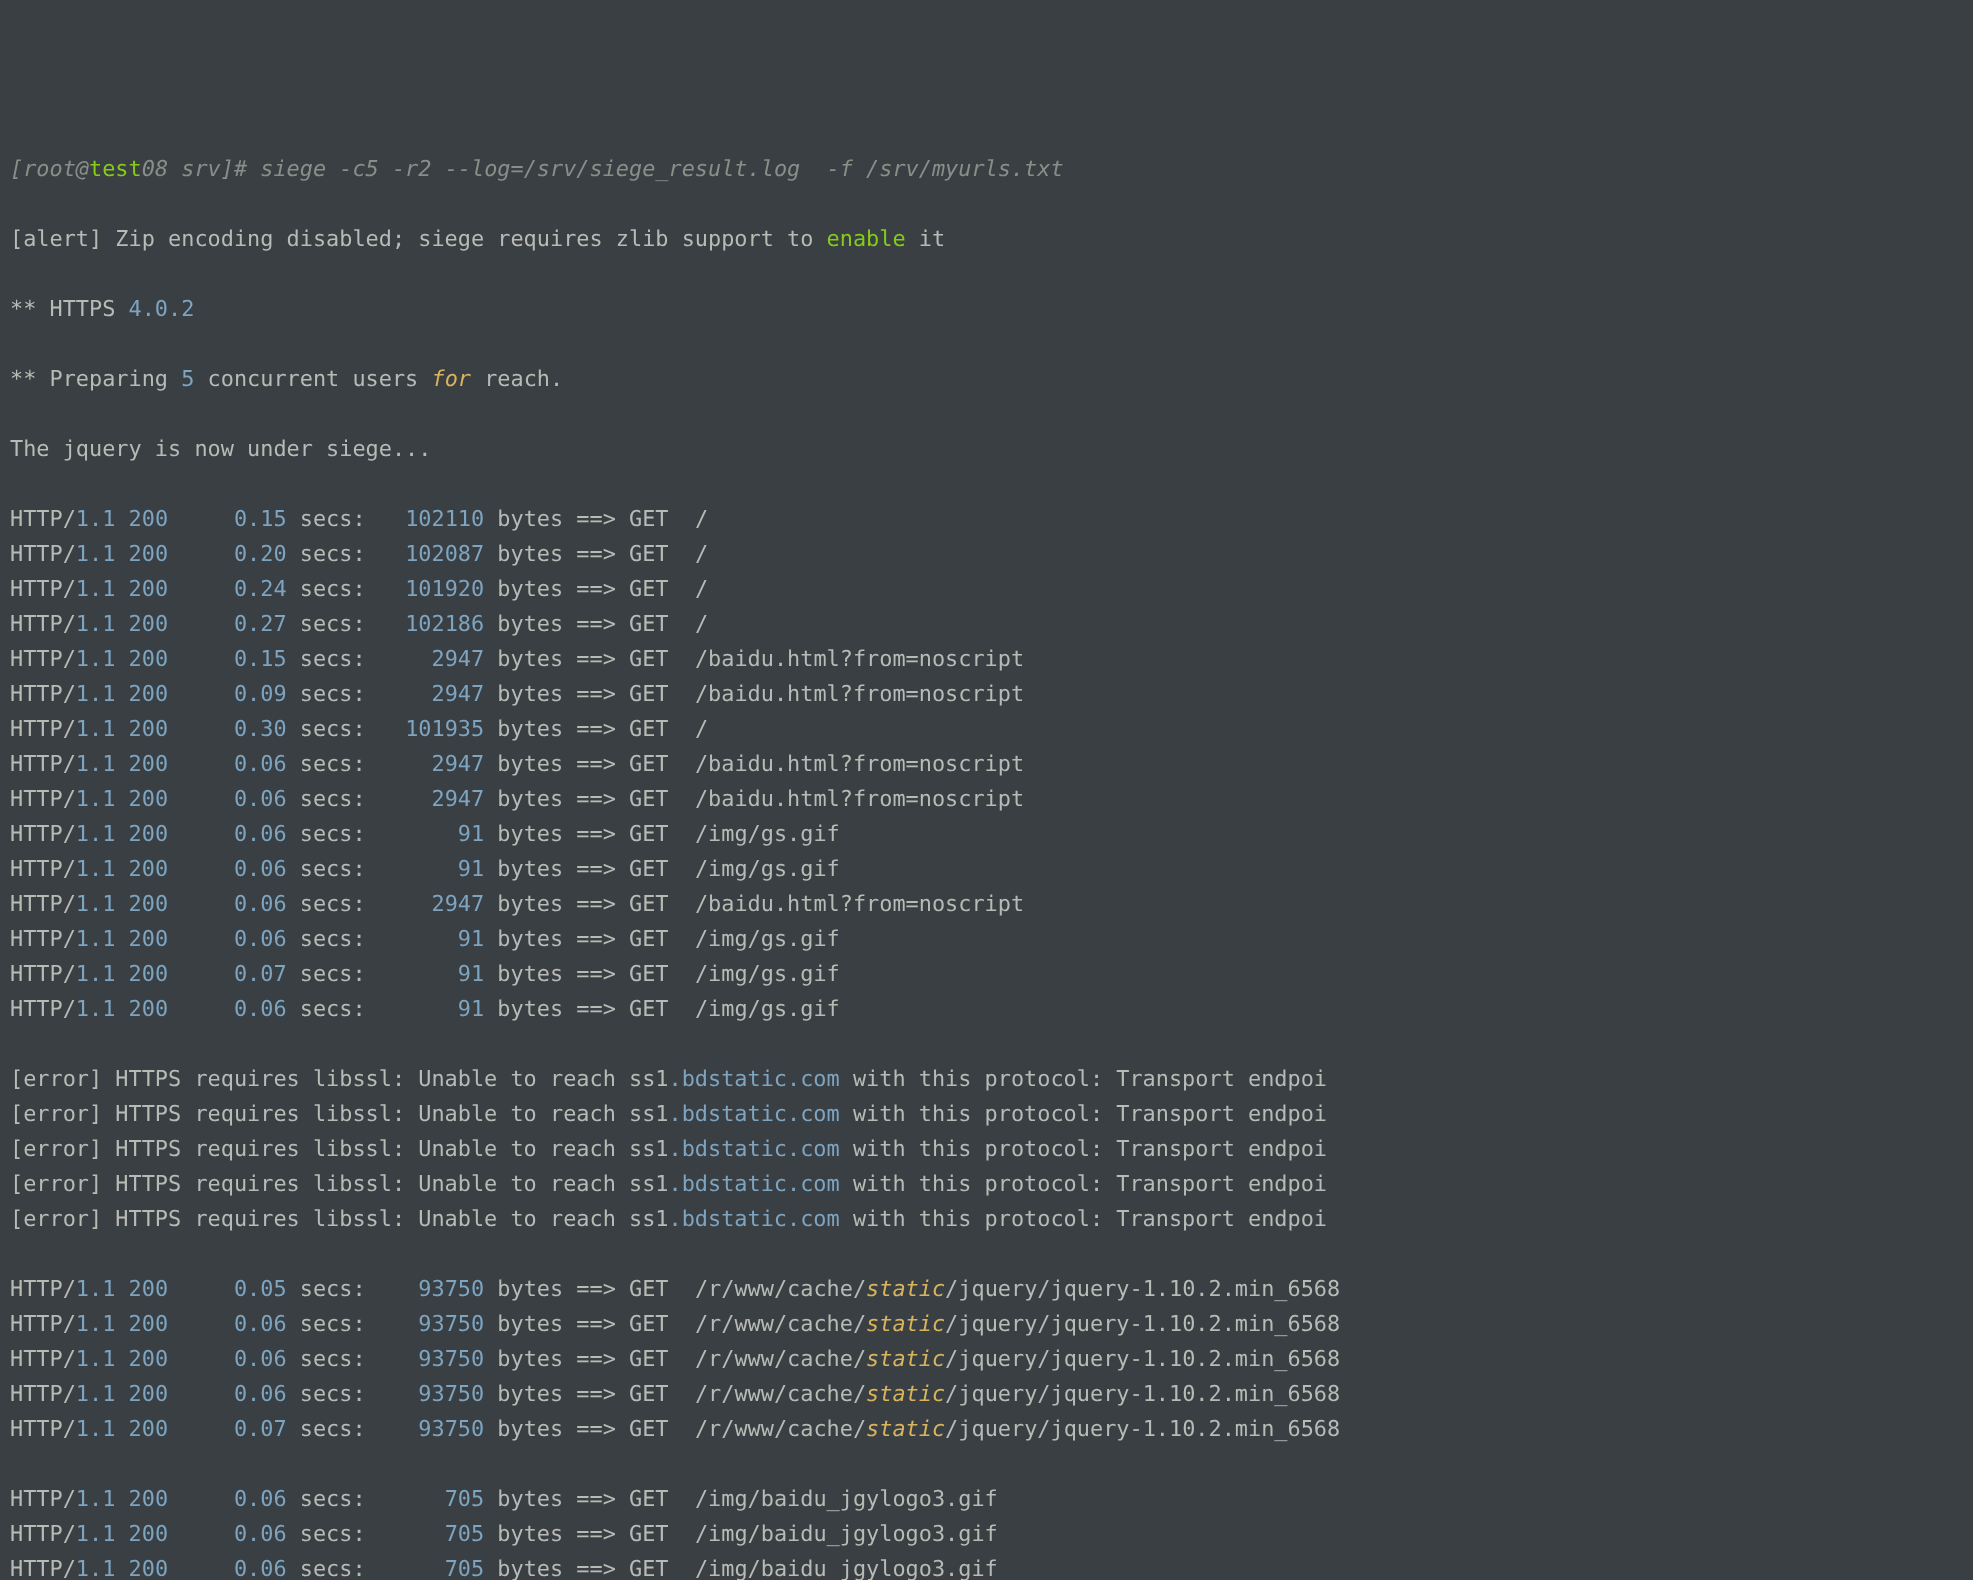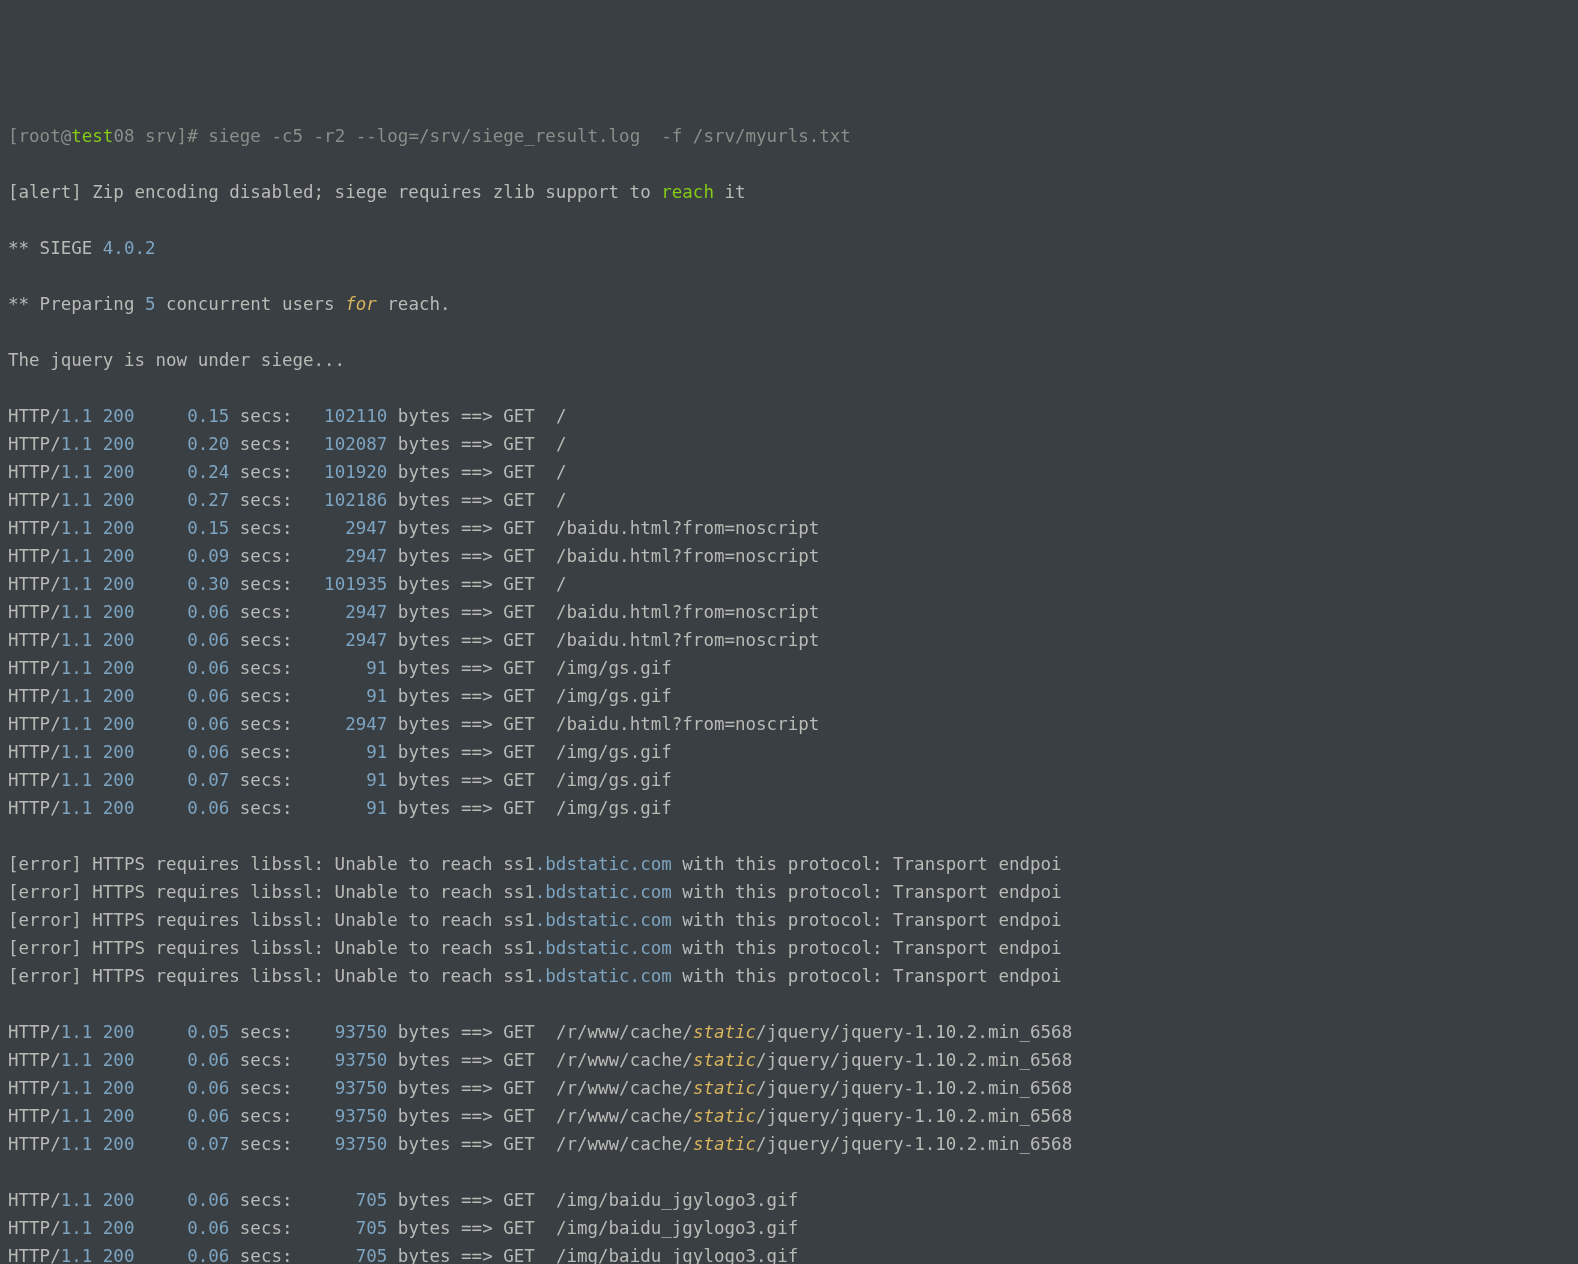--- a/index.html
+++ b/index.html
@@ -10,37 +10,37 @@
     body {
       background-color: #3a3f44;
       color: #b8bab5;
       font-family: 'Menlo', 'Monaco', 'Consolas', monospace;
       font-size: 17.5px;
       line-height: 1.6;
       padding: 10px 8px;
       white-space: pre;
       overflow-x: hidden;
     }
-    .gray { color: #8a8e88; }
+    .gray { color: #8a8e88; font-style: italic; }
     .red { color: #84cc16; }
     .yellow { color: #d8b45c; font-style: italic; }
     .blue { color: #7da4c0; }
     .line {
       display: block;
       white-space: pre;
     }
   </style>
 </head>
 <body>
 
 
 
 <div class="line"><span class="gray">[root@</span><span class="red">test</span><span class="gray">08 srv]# </span><span class="gray">siege -c5 -r2 --log=/srv/siege_result.log  -f /srv/myurls.txt</span></div>
-<div class="line"><span>[alert] Zip encoding disabled; siege requires zlib support to </span><span class="red">reach</span><span> it</span></div>
-<div class="line"><span>** SIEGE </span><span class="blue">4.0.2</span></div>
+<div class="line"><span>[alert] Zip encoding disabled; siege requires zlib support to </span><span class="red">enable</span><span> it</span></div>
+<div class="line"><span>** HTTPS </span><span class="blue">4.0.2</span></div>
 <div class="line"><span>** Preparing </span><span class="blue">5</span><span> concurrent users </span><span class="yellow">for</span><span> reach.</span></div>
 <div class="line">The jquery is now under siege...</div>
 <div id="rows1"><div class="line"><span>HTTP/</span><span class="blue">1.1 200</span><span class="blue">     0.15 </span><span>secs:</span><span class="blue">   102110 </span><span>bytes ==&gt; GET  </span><span>/</span></div><div class="line"><span>HTTP/</span><span class="blue">1.1 200</span><span class="blue">     0.20 </span><span>secs:</span><span class="blue">   102087 </span><span>bytes ==&gt; GET  </span><span>/</span></div><div class="line"><span>HTTP/</span><span class="blue">1.1 200</span><span class="blue">     0.24 </span><span>secs:</span><span class="blue">   101920 </span><span>bytes ==&gt; GET  </span><span>/</span></div><div class="line"><span>HTTP/</span><span class="blue">1.1 200</span><span class="blue">     0.27 </span><span>secs:</span><span class="blue">   102186 </span><span>bytes ==&gt; GET  </span><span>/</span></div><div class="line"><span>HTTP/</span><span class="blue">1.1 200</span><span class="blue">     0.15 </span><span>secs:</span><span class="blue">     2947 </span><span>bytes ==&gt; GET  </span><span>/baidu.html?from=noscript</span></div><div class="line"><span>HTTP/</span><span class="blue">1.1 200</span><span class="blue">     0.09 </span><span>secs:</span><span class="blue">     2947 </span><span>bytes ==&gt; GET  </span><span>/baidu.html?from=noscript</span></div><div class="line"><span>HTTP/</span><span class="blue">1.1 200</span><span class="blue">     0.30 </span><span>secs:</span><span class="blue">   101935 </span><span>bytes ==&gt; GET  </span><span>/</span></div><div class="line"><span>HTTP/</span><span class="blue">1.1 200</span><span class="blue">     0.06 </span><span>secs:</span><span class="blue">     2947 </span><span>bytes ==&gt; GET  </span><span>/baidu.html?from=noscript</span></div><div class="line"><span>HTTP/</span><span class="blue">1.1 200</span><span class="blue">     0.06 </span><span>secs:</span><span class="blue">     2947 </span><span>bytes ==&gt; GET  </span><span>/baidu.html?from=noscript</span></div><div class="line"><span>HTTP/</span><span class="blue">1.1 200</span><span class="blue">     0.06 </span><span>secs:</span><span class="blue">       91 </span><span>bytes ==&gt; GET  </span><span>/img/gs.gif</span></div><div class="line"><span>HTTP/</span><span class="blue">1.1 200</span><span class="blue">     0.06 </span><span>secs:</span><span class="blue">       91 </span><span>bytes ==&gt; GET  </span><span>/img/gs.gif</span></div><div class="line"><span>HTTP/</span><span class="blue">1.1 200</span><span class="blue">     0.06 </span><span>secs:</span><span class="blue">     2947 </span><span>bytes ==&gt; GET  </span><span>/baidu.html?from=noscript</span></div><div class="line"><span>HTTP/</span><span class="blue">1.1 200</span><span class="blue">     0.06 </span><span>secs:</span><span class="blue">       91 </span><span>bytes ==&gt; GET  </span><span>/img/gs.gif</span></div><div class="line"><span>HTTP/</span><span class="blue">1.1 200</span><span class="blue">     0.07 </span><span>secs:</span><span class="blue">       91 </span><span>bytes ==&gt; GET  </span><span>/img/gs.gif</span></div><div class="line"><span>HTTP/</span><span class="blue">1.1 200</span><span class="blue">     0.06 </span><span>secs:</span><span class="blue">       91 </span><span>bytes ==&gt; GET  </span><span>/img/gs.gif</span></div></div>
 <div id="errors"><div class="line"><span>[error] HTTPS requires libssl: Unable to reach ss1</span><span class="blue">.bdstatic.com</span><span> with this protocol: Transport endpoi</span></div><div class="line"><span>[error] HTTPS requires libssl: Unable to reach ss1</span><span class="blue">.bdstatic.com</span><span> with this protocol: Transport endpoi</span></div><div class="line"><span>[error] HTTPS requires libssl: Unable to reach ss1</span><span class="blue">.bdstatic.com</span><span> with this protocol: Transport endpoi</span></div><div class="line"><span>[error] HTTPS requires libssl: Unable to reach ss1</span><span class="blue">.bdstatic.com</span><span> with this protocol: Transport endpoi</span></div><div class="line"><span>[error] HTTPS requires libssl: Unable to reach ss1</span><span class="blue">.bdstatic.com</span><span> with this protocol: Transport endpoi</span></div></div>
 <div id="rows2"><div class="line"><span>HTTP/</span><span class="blue">1.1 200</span><span class="blue">     0.05 </span><span>secs:</span><span class="blue">    93750 </span><span>bytes ==&gt; GET  </span><span>/r/www/cache/</span><span class="yellow">static</span><span>/jquery/jquery-1.10.2.min_6568</span></div><div class="line"><span>HTTP/</span><span class="blue">1.1 200</span><span class="blue">     0.06 </span><span>secs:</span><span class="blue">    93750 </span><span>bytes ==&gt; GET  </span><span>/r/www/cache/</span><span class="yellow">static</span><span>/jquery/jquery-1.10.2.min_6568</span></div><div class="line"><span>HTTP/</span><span class="blue">1.1 200</span><span class="blue">     0.06 </span><span>secs:</span><span class="blue">    93750 </span><span>bytes ==&gt; GET  </span><span>/r/www/cache/</span><span class="yellow">static</span><span>/jquery/jquery-1.10.2.min_6568</span></div><div class="line"><span>HTTP/</span><span class="blue">1.1 200</span><span class="blue">     0.06 </span><span>secs:</span><span class="blue">    93750 </span><span>bytes ==&gt; GET  </span><span>/r/www/cache/</span><span class="yellow">static</span><span>/jquery/jquery-1.10.2.min_6568</span></div><div class="line"><span>HTTP/</span><span class="blue">1.1 200</span><span class="blue">     0.07 </span><span>secs:</span><span class="blue">    93750 </span><span>bytes ==&gt; GET  </span><span>/r/www/cache/</span><span class="yellow">static</span><span>/jquery/jquery-1.10.2.min_6568</span></div></div>
 <div id="rows3"><div class="line"><span>HTTP/</span><span class="blue">1.1 200</span><span class="blue">     0.06 </span><span>secs:</span><span class="blue">      705 </span><span>bytes ==&gt; GET  </span><span>/img/baidu_jgylogo3.gif</span></div><div class="line"><span>HTTP/</span><span class="blue">1.1 200</span><span class="blue">     0.06 </span><span>secs:</span><span class="blue">      705 </span><span>bytes ==&gt; GET  </span><span>/img/baidu_jgylogo3.gif</span></div><div class="line"><span>HTTP/</span><span class="blue">1.1 200</span><span class="blue">     0.06 </span><span>secs:</span><span class="blue">      705 </span><span>bytes ==&gt; GET  </span><span>/img/baidu_jgylogo3.gif</span></div></div>
 
 
 
 

